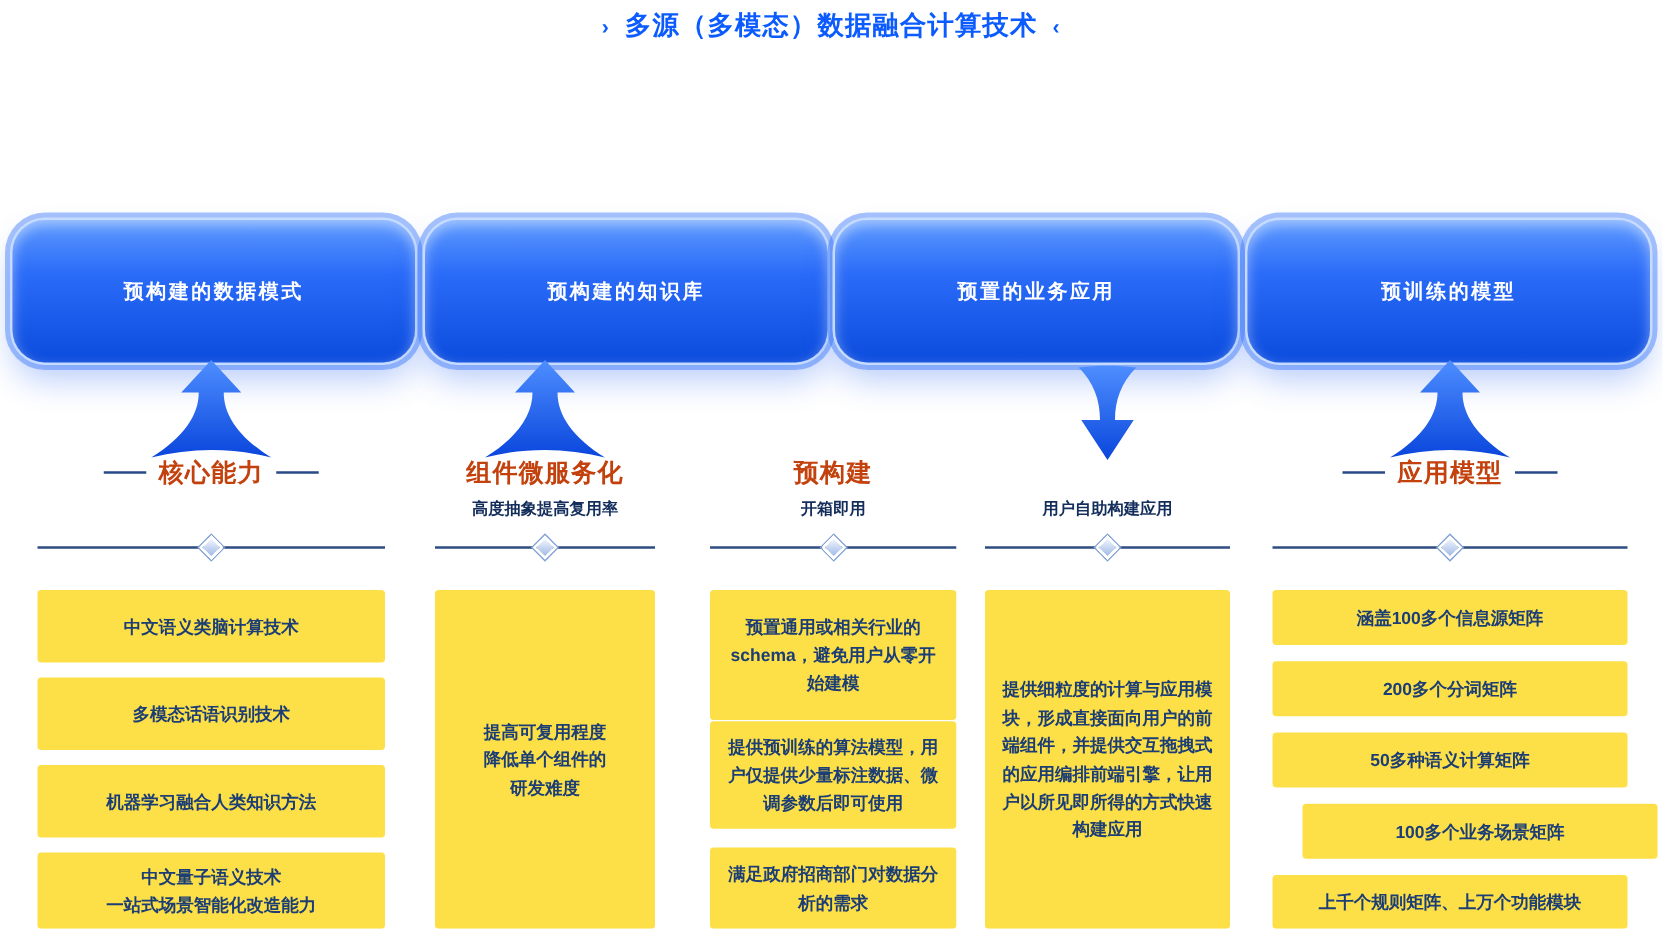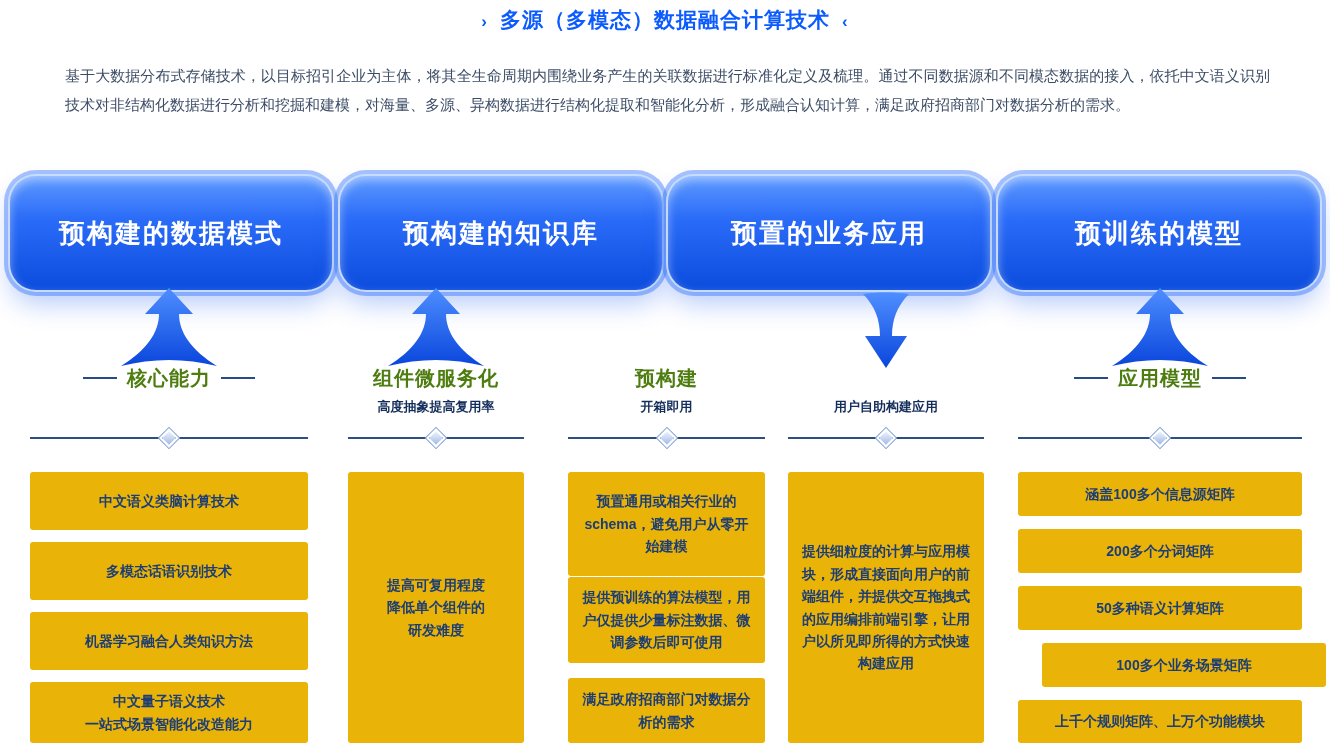--- a/index.html
+++ b/index.html
@@ -24,21 +24,21 @@
   .desc {
     position:absolute; top:62px; left:65px; width:1205px;
     font-size:15px; line-height:1.9; color:#3D4D66; text-align:justify;
   }
 
   
   .topbox {
     position:absolute; top:176px; height:114px;
     border-radius:26px;
     display:flex; align-items:center; justify-content:center;
-    color:#ffffff; font-size:26px; font-weight:bold; letter-spacing:2px;
+    color:#ffffff; font-size:16px; font-weight:bold; letter-spacing:2px;
     background:linear-gradient(180deg,#5E9AFF 0%,#2A6BF8 38%,#0B4CDE 100%);
     box-shadow:
       0 0 0 2px rgba(200,221,255,.95),
       0 0 0 6px rgba(58,120,250,.45),
       0 14px 26px rgba(21,87,240,.30),
       inset 0 4px 10px rgba(255,255,255,.45);
   }
   .tb1{left:10px;width:322px;}
   .tb2{left:340px;width:322px;}
   .tb3{left:668px;width:322px;}
@@ -48,21 +48,21 @@
   .arrow { position:absolute; }
   .ar1{left:107px;top:288px;}
   .ar2{left:374px;top:288px;}
   .ar4{left:845px;top:292px;}
   .ar5{left:1098px;top:288px;}
 
   
   .chead {
     position:absolute; top:364px; height:28px;
     display:flex; align-items:center; justify-content:center; gap:10px;
-    font-size:20px; font-weight:bold; color:#4d7c0f; letter-spacing:1px;
+    font-size:20px; font-weight:bold; color:#c2410c; letter-spacing:1px;
   }
   .hline { width:34px; height:2px; background:#274B86; }
   .h1{left:30px;width:278px;}
   .h2{left:348px;width:176px;}
   .h3{left:568px;width:197px;}
   .h4{left:788px;width:196px;}
   .h5{left:1018px;width:284px;}
 
   
   .csub {
@@ -86,21 +86,21 @@
     width:14px; height:14px;
     transform:translate(-50%,-50%) rotate(45deg);
     background:linear-gradient(135deg,#F2F6FD 0%,#9FB9E6 100%);
     border:2px solid #ffffff;
     box-shadow:0 0 0 1px #7FA0D6;
   }
 
   
   .cell {
     position:absolute;
-    background:#eab308; color:#1C3E75;
+    background:#fde047; color:#1C3E75;
     font-size:14px; font-weight:bold; line-height:1.6;
     display:flex; align-items:center; justify-content:center;
     text-align:center; white-space:pre-line;
     padding:6px 13px; border-radius:3px;
   }
   .c1a{left:30px;width:278px;top:472px;height:58px;}
   .c1b{left:30px;width:278px;top:542px;height:58px;}
   .c1c{left:30px;width:278px;top:612px;height:58px;}
   .c1d{left:30px;width:278px;top:682px;height:61px;}
   .c2a{left:348px;width:176px;top:472px;height:271px;}
@@ -125,21 +125,20 @@
         <stop offset="0" stop-color="#4E8EFF"></stop>
         <stop offset="1" stop-color="#0A46DC"></stop>
       </linearGradient>
     </defs>
   </svg>
 
   <div class="title">
     <span class="deco">›</span><span>多源（多模态）数据融合计算技术</span><span class="deco">‹</span>
   </div>
 
-  <p class="desc">基于大数据分布式存储技术，以目标招引企业为主体，将其全生命周期内围绕业务产生的关联数据进行标准化定义及梳理。通过不同数据源和不同模态数据的接入，依托中文语义识别技术对非结构化数据进行分析和挖掘和建模，对海量、多源、异构数据进行结构化提取和智能化分析，形成融合认知计算，满足政府招商部门对数据分析的需求。</p>
 
   <div class="topbox tb1">
       <span>预构建的数据模式</span>
     </div>
   <div class="topbox tb2">
       <span>预构建的知识库</span>
     </div>
   <div class="topbox tb3">
       <span>预置的业务应用</span>
     </div>

